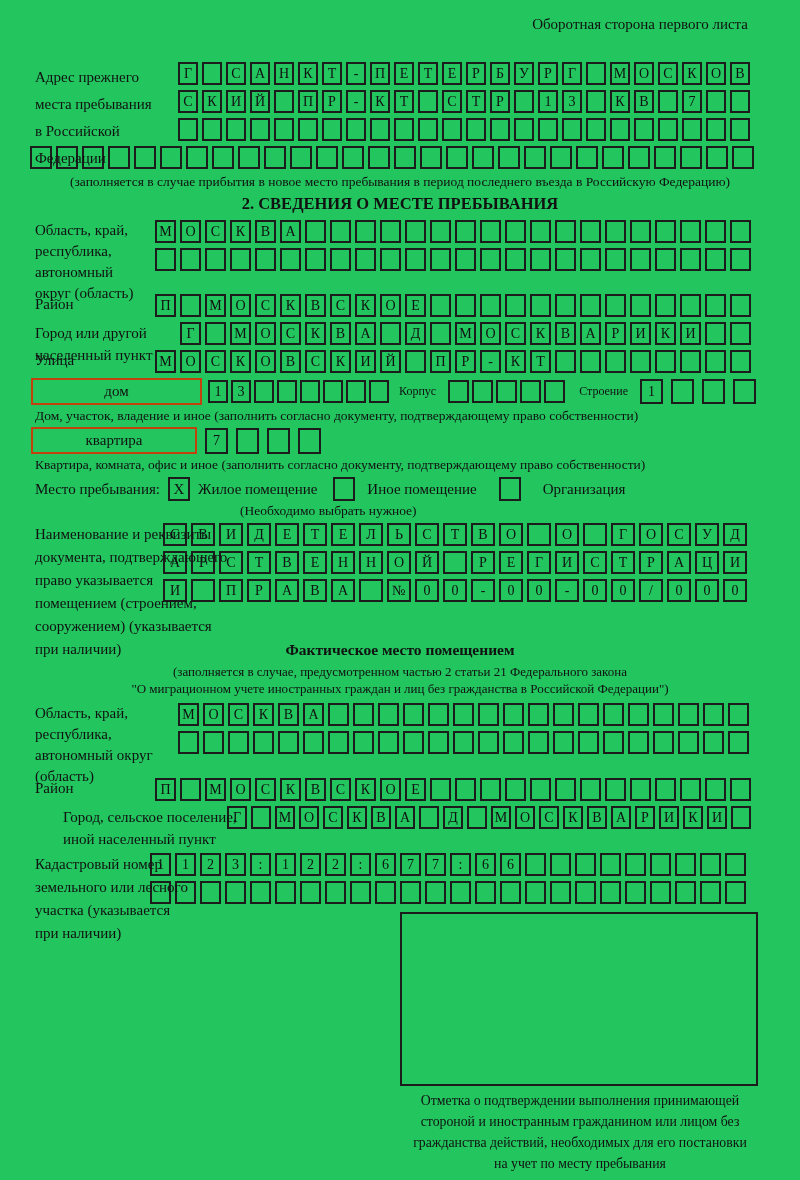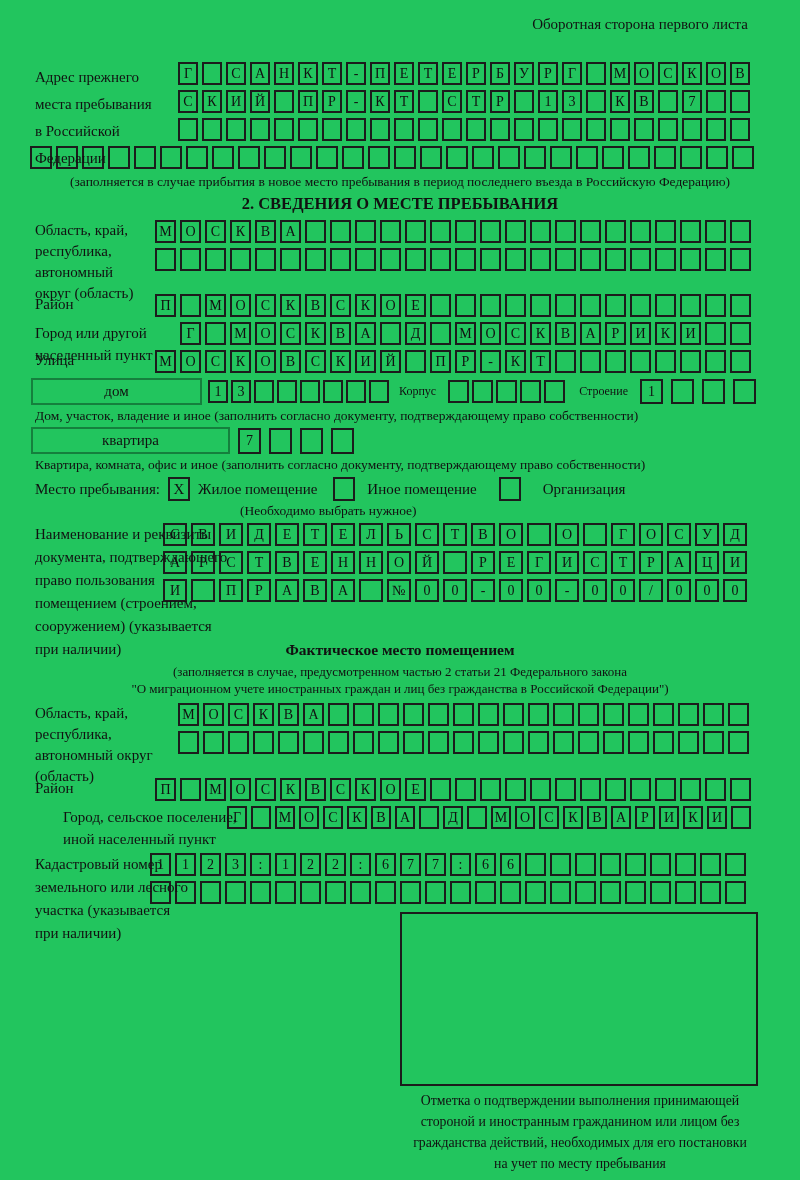--- a/index.html
+++ b/index.html
@@ -24,21 +24,21 @@
   .note-left{font-size:13.5px;height:16px;line-height:16px;padding-left:35px;}
   .sec-heading{text-align:center;font-weight:bold;font-size:16.5px;height:20px;margin-top:4px;}
   .ml155{margin-left:155px;}
   .ml178{margin-left:178px;}
   .ml180{margin-left:180px;}
   .ml227{margin-left:227px;}
   .ml150{margin-left:150px;}
   .citybot .cell{width:20px;}
   .house-row{display:flex;align-items:center;margin-left:31px;height:27px;margin-bottom:3px;}
   .widebox{
-    box-sizing:border-box;border:2px solid #15803d;height:27px;display:flex;
+    box-sizing:border-box;border:2px solid #c2410c;height:27px;display:flex;
     align-items:center;justify-content:center;font-size:15px;
   }
   .hcells{display:flex;gap:3px;margin-left:6px;}
   .hcells .cell{width:20px;}
   .kcells{display:flex;gap:3px;margin-left:6px;}
   .scells{display:flex;gap:8px;margin-left:6px;}
   .scells .cell{width:23px;height:25px;}
   .inline-cap{font-size:12px;margin-left:10px;margin-right:6px;white-space:nowrap;}
   .aptcells{display:flex;gap:8px;margin-left:8px;}
   .aptcells .cell{width:23px;height:26px;}
@@ -357,21 +357,21 @@
     <div class="scells">
         <span class="cell">1</span>
         <span class="cell"></span>
         <span class="cell"></span>
         <span class="cell"></span>
       </div>
   </div>
   <div class="note-left">Дом, участок, владение и иное (заполнить согласно документу, подтверждающему право собственности)</div>
 
   <div class="house-row" style="margin-top:3px;">
-    <div class="widebox" style="width:199px;">квартира</div>
+    <div class="widebox" style="width:166px;">квартира</div>
     <div class="aptcells">
         <span class="cell">7</span>
         <span class="cell"></span>
         <span class="cell"></span>
         <span class="cell"></span>
       </div>
   </div>
   <div class="note-left" style="margin-top:2px;">Квартира, комната, офис и иное (заполнить согласно документу, подтверждающему право собственности)</div>
 
   <div class="stay-row">
@@ -382,21 +382,21 @@
     <span style="margin-left:12px;">Иное помещение</span>
     <span class="chk" style="margin-left:22px;"></span>
     <span style="margin-left:22px;">Организация</span>
   </div>
   <div class="note-left" style="margin-top:2px;padding-left:240px;">(Необходимо выбрать нужное)</div>
 
   <div class="field docrows" style="margin-top:4px;min-height:82px;">
     <div class="flabel" style="line-height:23px;">
       <div>Наименование и реквизиты</div>
       <div>документа, подтверждающего</div>
-      <div>право пользования</div>
+      <div>право указывается</div>
       <div>помещением (строением,</div>
       <div>сооружением) (указывается</div>
       <div>при наличии)</div>
     </div>
     <div class="boxrow" style="margin-left:163px;">
         <span class="cell">С</span>
         <span class="cell">В</span>
         <span class="cell">И</span>
         <span class="cell">Д</span>
         <span class="cell">Е</span>

